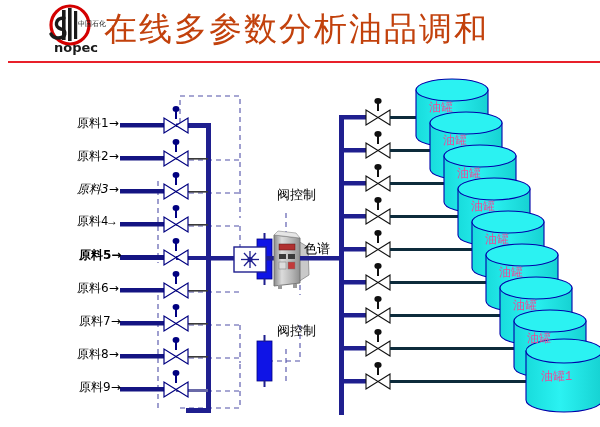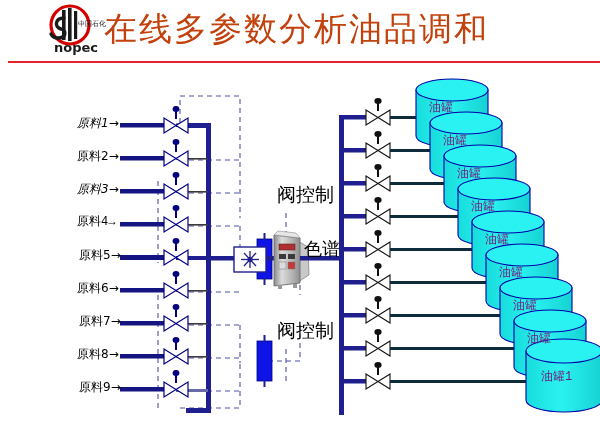--- a/index.html
+++ b/index.html
@@ -24,23 +24,23 @@
   
   #diagram{position:absolute;left:0;top:63px;width:600px;height:364px;}
   svg.layer{position:absolute;left:0;top:0;width:600px;height:364px;}
 
   
   .lbl{
     position:absolute;white-space:nowrap;color:#000;
     font-family:"DejaVu Sans","Liberation Sans",sans-serif;
   }
   .feed-label{font-size:12px;line-height:12px;}
-  .ctrl-label{font-size:19px;line-height:13px;}
-  .chrom-label{font-size:18px;line-height:13px;}
-  .tank-label{font-size:12px;line-height:12px;color:#701a75;}
+  .ctrl-label{font-size:13px;line-height:13px;}
+  .chrom-label{font-size:13px;line-height:13px;}
+  .tank-label{font-size:12px;line-height:12px;color:#ec4899;}
 </style>
 </head>
 <body>
 
 <div id="stage">
 
   <div id="header">
 
     <svg id="logo" viewBox="0 0 78 52">
       <circle cx="36" cy="21" r="19" fill="none" stroke="#D40000" stroke-width="3.2"></circle>
@@ -379,33 +379,33 @@
           <ellipse cx="542" cy="258" rx="36" ry="11" fill="#2BF2F2"></ellipse>
         </g>
 
         <g>
           <path d="M518 288 L518 337 A38 12 0 0 0 594 337 L594 288 Z" fill="url(#tankGrad)"></path>
           <ellipse cx="556" cy="288" rx="38" ry="12" fill="#2BF2F2"></ellipse>
         </g>
       </g>
     </svg>
 
-    <div class="lbl feed-label" style="left:69px;top:54px;font-style:italic;">
+    <div class="lbl feed-label" style="left:69px;top:54px;">
       <span>原料1</span><span>→</span>
     </div>
     <div class="lbl feed-label" style="left:69px;top:87px;">
       <span>原料2</span><span>→</span>
     </div>
     <div class="lbl feed-label" style="left:69px;top:120px;font-style:italic;">
       <span>原料3</span><span>→</span>
     </div>
     <div class="lbl feed-label" style="left:69px;top:153px;font-family:Liberation Mono, monospace;">
       <span>原料4</span><span>→</span>
     </div>
-    <div class="lbl feed-label" style="left:71px;top:186px;">
+    <div class="lbl feed-label" style="left:71px;top:186px;font-weight:bold;">
       <span>原料5</span><span>→</span>
     </div>
     <div class="lbl feed-label" style="left:69px;top:219px;">
       <span>原料6</span><span>→</span>
     </div>
     <div class="lbl feed-label" style="left:71px;top:252px;">
       <span>原料7</span><span>→</span>
     </div>
     <div class="lbl feed-label" style="left:69px;top:285px;">
       <span>原料8</span><span>→</span>

